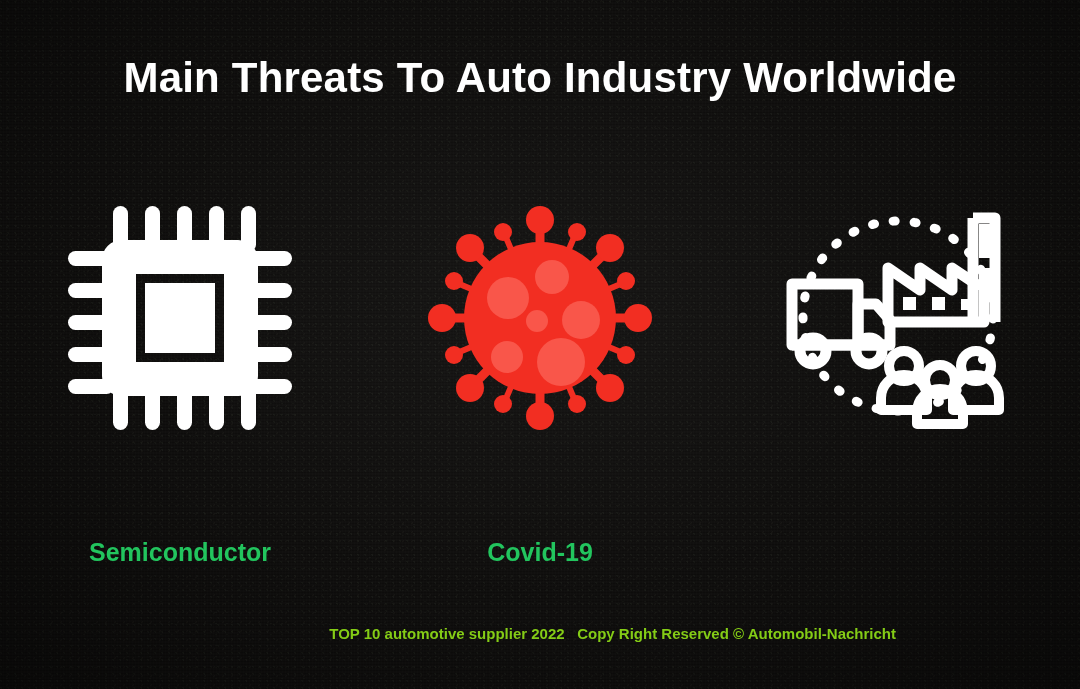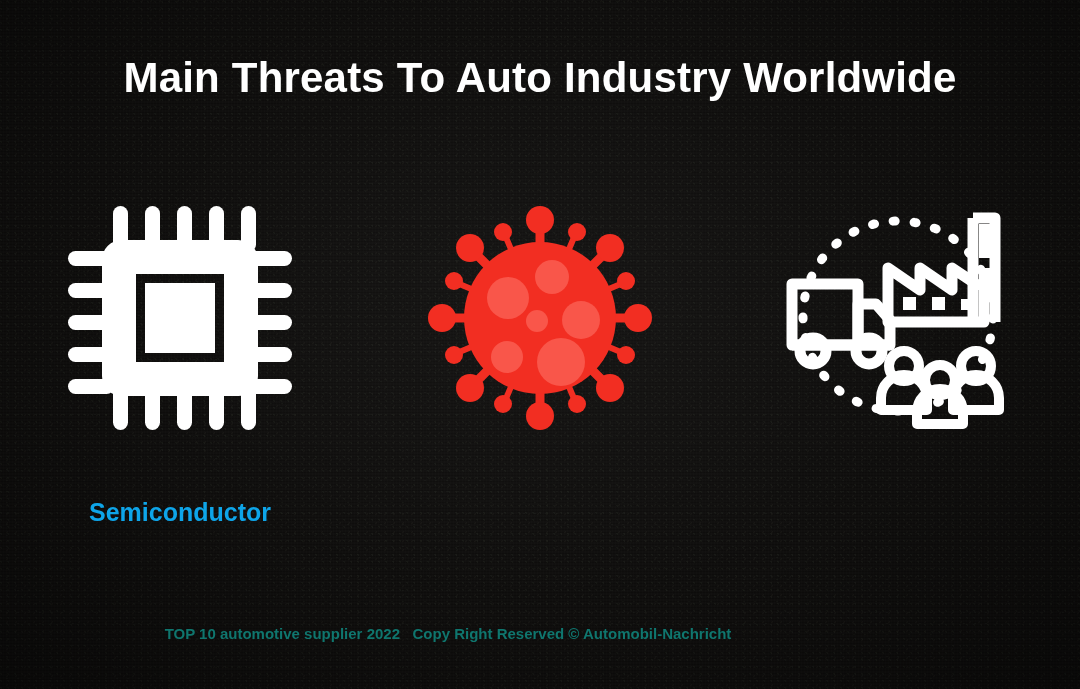--- a/index.html
+++ b/index.html
@@ -66,34 +66,34 @@
     flex-direction: column;
     align-items: center;
   }
   .icon-wrap {
     height: 265px;
     display: flex;
     align-items: center;
     justify-content: center;
   }
   .card-label {
-    margin-top: 48px;
-    color: #0ea5e9;
+    margin-top: 88px;
+    color: #22c55e;
     font-size: 25px;
     font-weight: bold;
     white-space: nowrap;
   }
 
   .footer {
     position: absolute;
     left: 0;
     top: 625px;
     width: 896px;
-    text-align: center;
-    color: #0f766e;
+    text-align: right;
+    color: #84cc16;
     font-size: 15px;
     font-weight: bold;
     white-space: pre;
     z-index: 3;
   }
 </style>
 </head>
 <body>
 
 <div class="slide">
@@ -199,20 +199,21 @@
           <g fill="#f9564a">
             <circle cx="93" cy="105" r="21"></circle>
             <circle cx="137" cy="84" r="17"></circle>
             <circle cx="166" cy="127" r="19"></circle>
             <circle cx="146" cy="169" r="24"></circle>
             <circle cx="92" cy="164" r="16"></circle>
             <circle cx="122" cy="128" r="11"></circle>
           </g>
         </svg>
       </div>
+      <div class="card-label">Covid-19</div>
     </div>
 
     <div class="card">
       <div class="icon-wrap">
         <svg width="240" height="240" viewBox="0 0 240 240">
 
           <g>
             <circle cx="118" cy="118" r="95" fill="none" stroke="#ffffff" stroke-width="9" stroke-linecap="round" stroke-dasharray="2 19" transform="rotate(-12 118 118)"></circle>
           </g>
 

